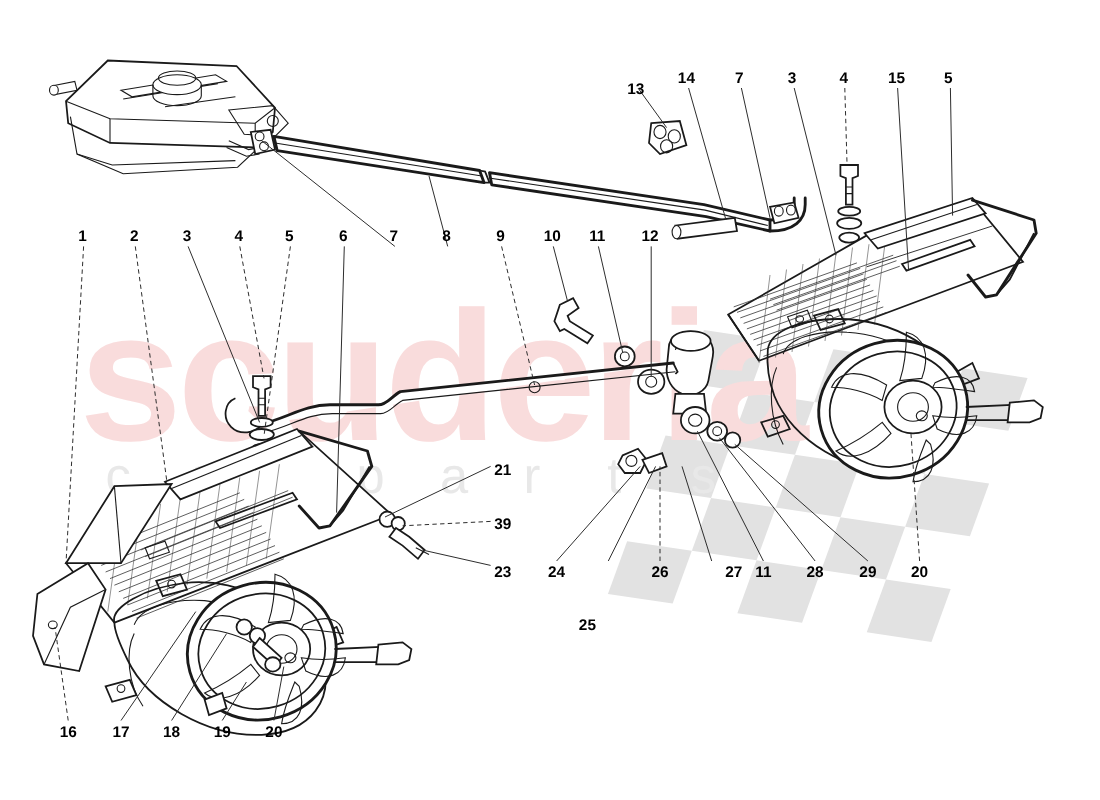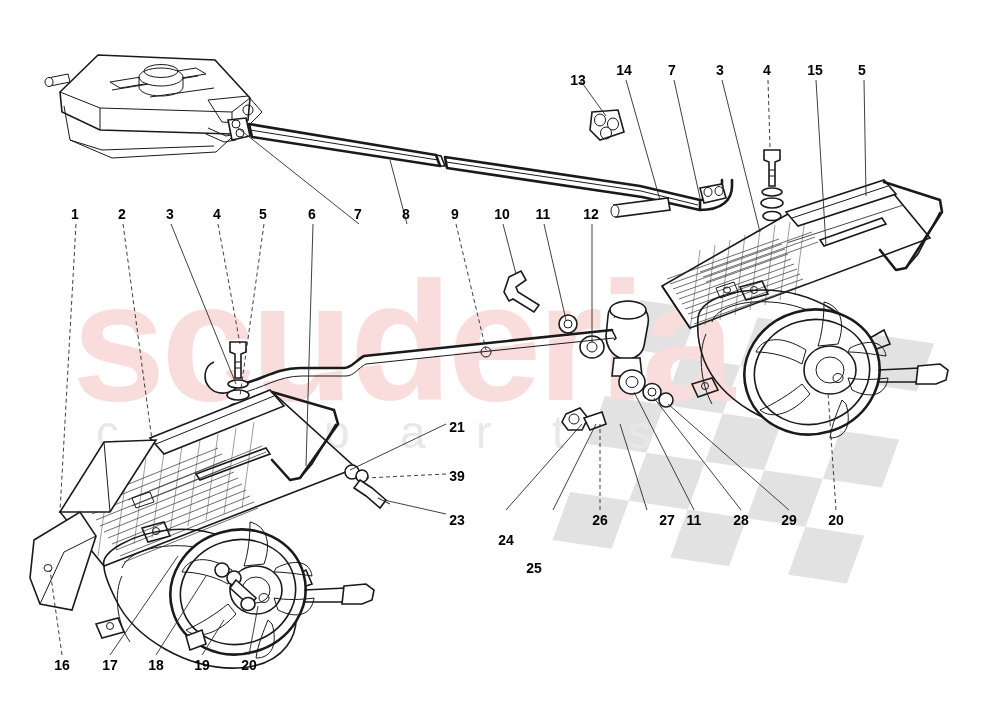--- a/index.html
+++ b/index.html
@@ -450,21 +450,21 @@
     <span class="callout-num" style="left:406px; top:214px;">8</span>
     <span class="callout-num" style="left:455px; top:214px;">9</span>
     <span class="callout-num" style="left:502px; top:214px;">10</span>
     <span class="callout-num" style="left:543px; top:214px;">11</span>
     <span class="callout-num" style="left:591px; top:214px;">12</span>
 
     <span class="callout-num" style="left:457px; top:427px;">21</span>
     <span class="callout-num" style="left:457px; top:476px;">39</span>
     <span class="callout-num" style="left:457px; top:520px;">23</span>
 
-    <span class="callout-num" style="left:506px; top:540px;">24</span>
+    <span class="callout-num" style="left:506px; top:520px;">24</span>
     <span class="callout-num" style="left:534px; top:520px;margin-top:48px;">25</span>
     <span class="callout-num" style="left:600px; top:520px;">26</span>
     <span class="callout-num" style="left:647px; top:520px;margin-left:20px;">27</span>
     <span class="callout-num" style="left:694px; top:520px;">11</span>
     <span class="callout-num" style="left:741px; top:520px;">28</span>
     <span class="callout-num" style="left:789px; top:520px;">29</span>
     <span class="callout-num" style="left:836px; top:520px;">20</span>
 
     <span class="callout-num" style="left:62px;  top:665px;">16</span>
     <span class="callout-num" style="left:110px; top:665px;">17</span>

